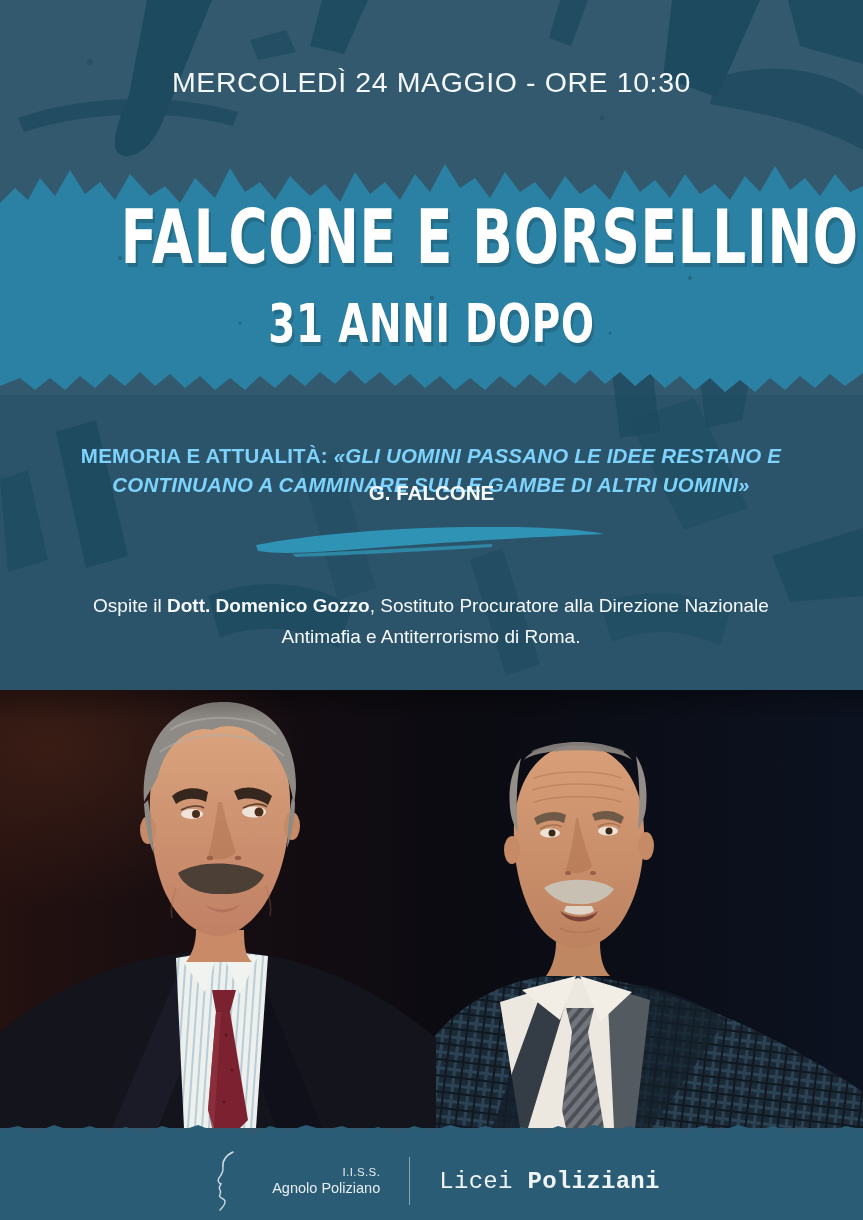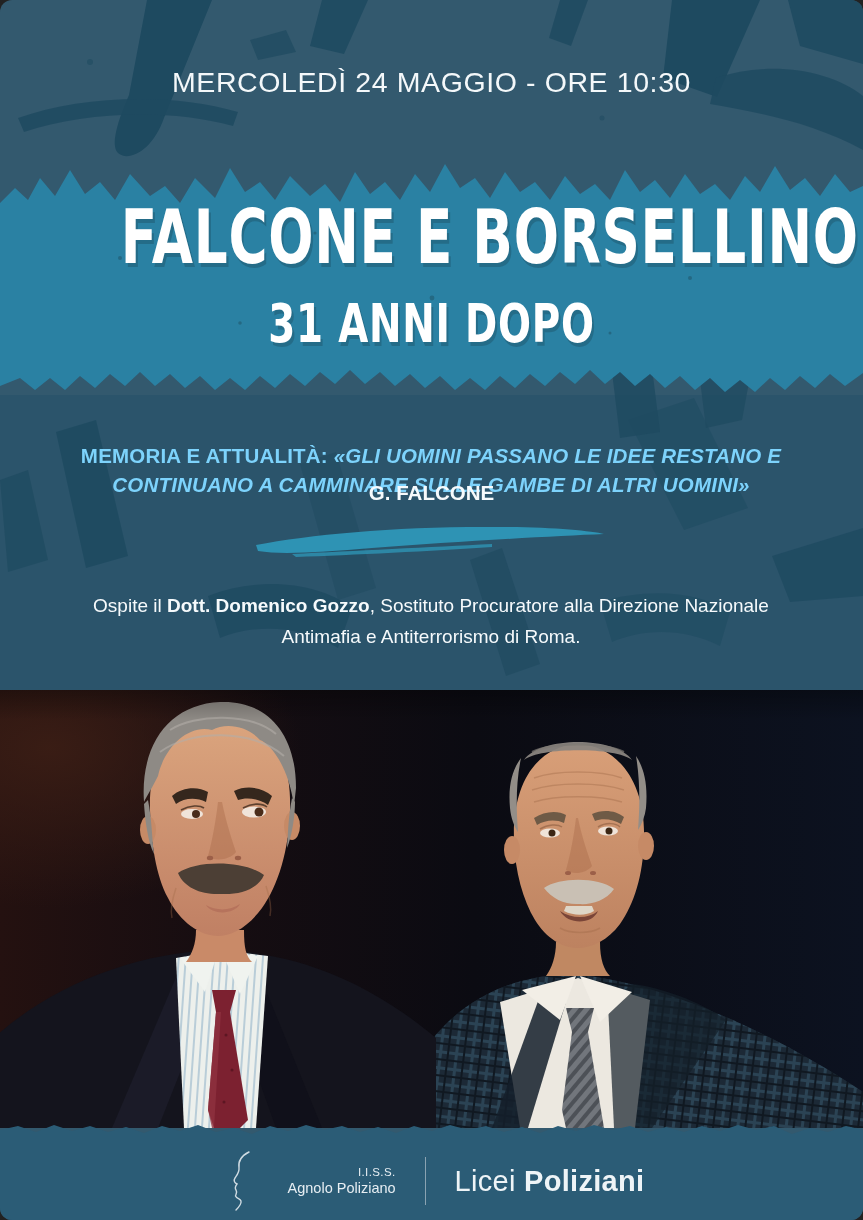--- a/index.html
+++ b/index.html
@@ -4,21 +4,20 @@
 <style>
   html,body{margin:0;padding:0;background:#222;}
   .poster{
     position:relative;
     width:863px;height:1220px;
     overflow:hidden;
     background:#33596e;
     font-family:"Liberation Sans", sans-serif;
     color:#fff;
     margin:0 auto;
-    border-radius:12px;
   }
   .bg-mid{position:absolute;left:0;top:395px;width:863px;height:300px;background:#2b546b;}
   .decor{position:absolute;left:0;top:0;pointer-events:none;}
 
   
   .header-text{
     position:absolute;top:62px;left:0;width:100%;
     text-align:center;font-size:28.5px;line-height:40px;
     letter-spacing:.6px;font-weight:400;color:#f4f8fa;
   }
@@ -69,21 +68,21 @@
   .footer{position:absolute;left:0;top:1116px;width:863px;height:104px;}
   .footer-edge{position:absolute;left:0;top:0;width:863px;height:104px;}
   .footer-content{
     position:absolute;left:0;top:34px;width:100%;
     display:flex;align-items:center;justify-content:center;gap:29px;
   }
   .school-block{text-align:right;color:#e7eef3;line-height:1.25;}
   .school-acronym{font-size:11.5px;letter-spacing:.4px;}
   .school-name{font-size:14.5px;}
   .v-divider{width:1px;height:48px;background:#8aa3b2;}
-  .brand{font-size:29px;color:#eef4f7;letter-spacing:.3px;white-space:nowrap;}
+  .brand{font-size:24px;color:#eef4f7;letter-spacing:.3px;white-space:nowrap;font-family:Liberation Mono, monospace;}
   .brand b{font-weight:bold;}
   .logo-profile{display:block;}
 </style>
 </head>
 <body>
 
 <div class="poster">
 
   <div class="bg-mid"></div>
 

